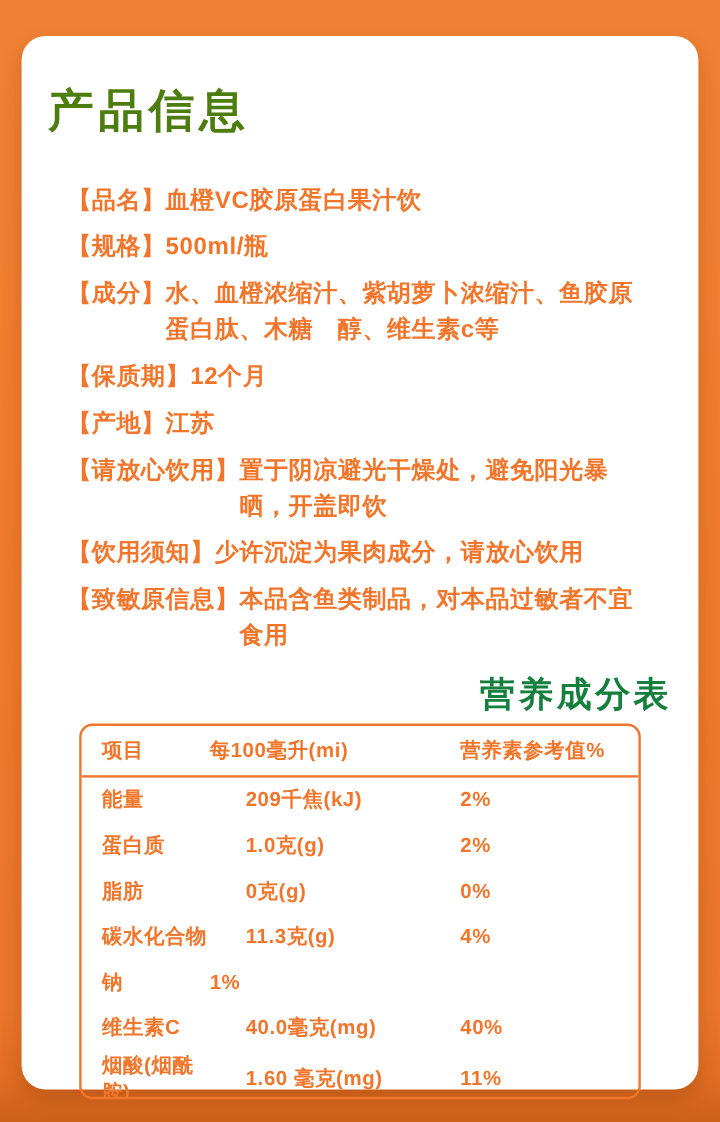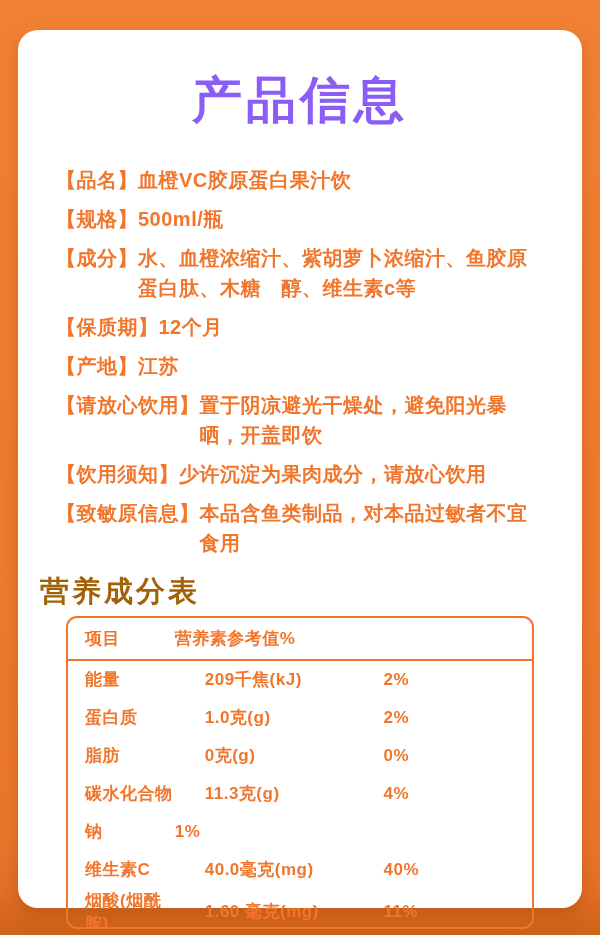--- a/index.html
+++ b/index.html
@@ -23,26 +23,26 @@
     top: 30px;
     bottom: 27px;
     background: #ffffff;
     border-radius: 20px;
     box-shadow: 0 8px 16px rgba(140, 55, 5, 0.30);
     padding: 44px 22px 0 22px;
     color: #f1762b;
   }
 
   .page-title {
-    text-align: center;
-    font-size: 50px;
+    text-align: left;
+    font-size: 38px;
     font-weight: 900;
     letter-spacing: 4px;
     line-height: 1.05;
-    color: #8b5cf6;
+    color: #4d7c0f;
   }
 
   .info-list {
     margin-top: 38px;
     padding: 0 16px;
   }
 
   .info-row {
     display: flex;
     align-items: flex-start;
@@ -51,25 +51,25 @@
     line-height: 30px;
     margin-bottom: 9px;
     letter-spacing: 0.5px;
   }
 
   .info-label { white-space: nowrap; flex: 0 0 auto; }
   .info-value { flex: 1 1 auto; }
 
   .nutrition-heading {
     margin-top: 14px;
-    text-align: left;
+    text-align: right;
     font-size: 29px;
     font-weight: 800;
     letter-spacing: 3px;
-    color: #a16207;
+    color: #15803d;
   }
 
   .nutrition-table {
     margin: 4px 26px 0 26px;
     border: 2px solid #f1762b;
     border-radius: 11px;
     overflow: hidden;
   }
 
   .t-row {
@@ -132,20 +132,21 @@
       <span class="info-label">【致敏原信息】</span>
       <span class="info-value">本品含鱼类制品，对本品过敏者不宜食用</span>
     </div>
   </div>
 
   <h2 class="nutrition-heading">营养成分表</h2>
 
   <div class="nutrition-table">
     <div class="t-row t-head">
       <span class="t-cell-item">项目</span>
+      <span class="t-cell-amount">每100毫升(mi)</span>
       <span class="t-cell-nrv">营养素参考值%</span>
     </div>
     <div class="t-row">
       <span class="t-cell-item">能量</span>
       <span class="t-cell-amount">209千焦(kJ)</span>
       <span class="t-cell-nrv">2%</span>
     </div>
     <div class="t-row">
       <span class="t-cell-item">蛋白质</span>
       <span class="t-cell-amount">1.0克(g)</span>

